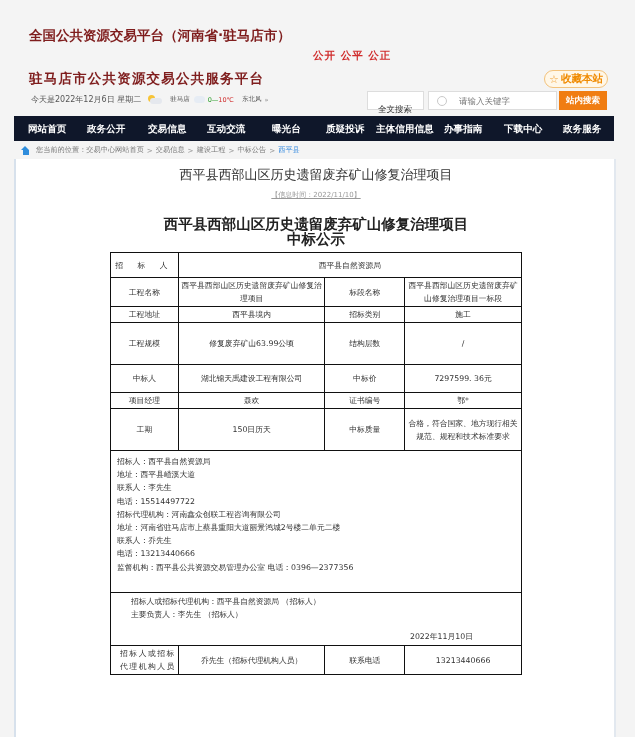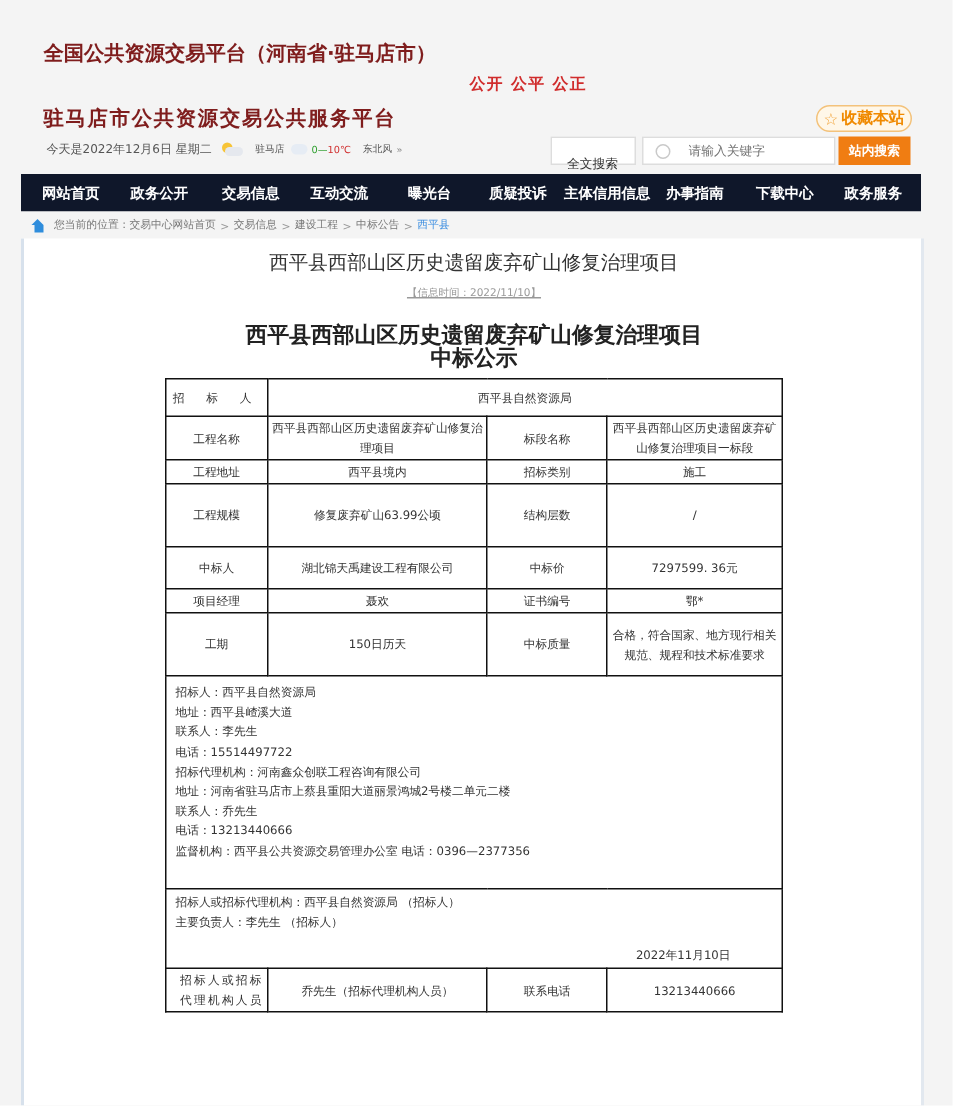--- a/index.html
+++ b/index.html
@@ -53,21 +53,21 @@
   .info-time { position: absolute; left: 0; top: 31px; width: 600px; text-align: center; font-size: 7px; color: #999; text-decoration: underline; }
   .doc-title { position: absolute; left: 0; top: 58px; width: 600px; text-align: center; font-size: 14.5px; font-weight: bold; color: #222; line-height: 15px; }
 
   table.award { position: absolute; left: 94px; top: 93px; width: 412px; border-collapse: collapse; font-family: "DejaVu Sans", sans-serif; font-size: 7.8px; color: #333; }
   table.award td { border: 1px solid #111; text-align: center; vertical-align: middle; line-height: 13px; padding: 1px 2px; }
   table.award td.label { width: 68px; }
   table.award td.val { width: 147px; }
   table.award td.label2 { width: 80px; }
   table.award td.val2 { width: 117px; }
   table.award td.notes { text-align: left; vertical-align: top; padding: 4px 6px; line-height: 13.2px; }
-  table.award td.sign { text-align: left; vertical-align: top; padding: 2px 6px; line-height: 13px; }
+  table.award td.sign { text-align: left; vertical-align: top; padding: 2px 20px; line-height: 13px; }
   .sign-date { text-align: right; padding-right: 28px; margin-top: 9px; }
   .spaced { letter-spacing: 6px; }
 </style>
 </head>
 <body>
 
 <div class="header">
   <div class="logo-line l1">全国公共资源交易平台（河南省·驻马店市）</div>
   <div class="logo-line l3">驻马店市公共资源交易公共服务平台</div>
   <div class="slogan">公开  公平  公正</div>

